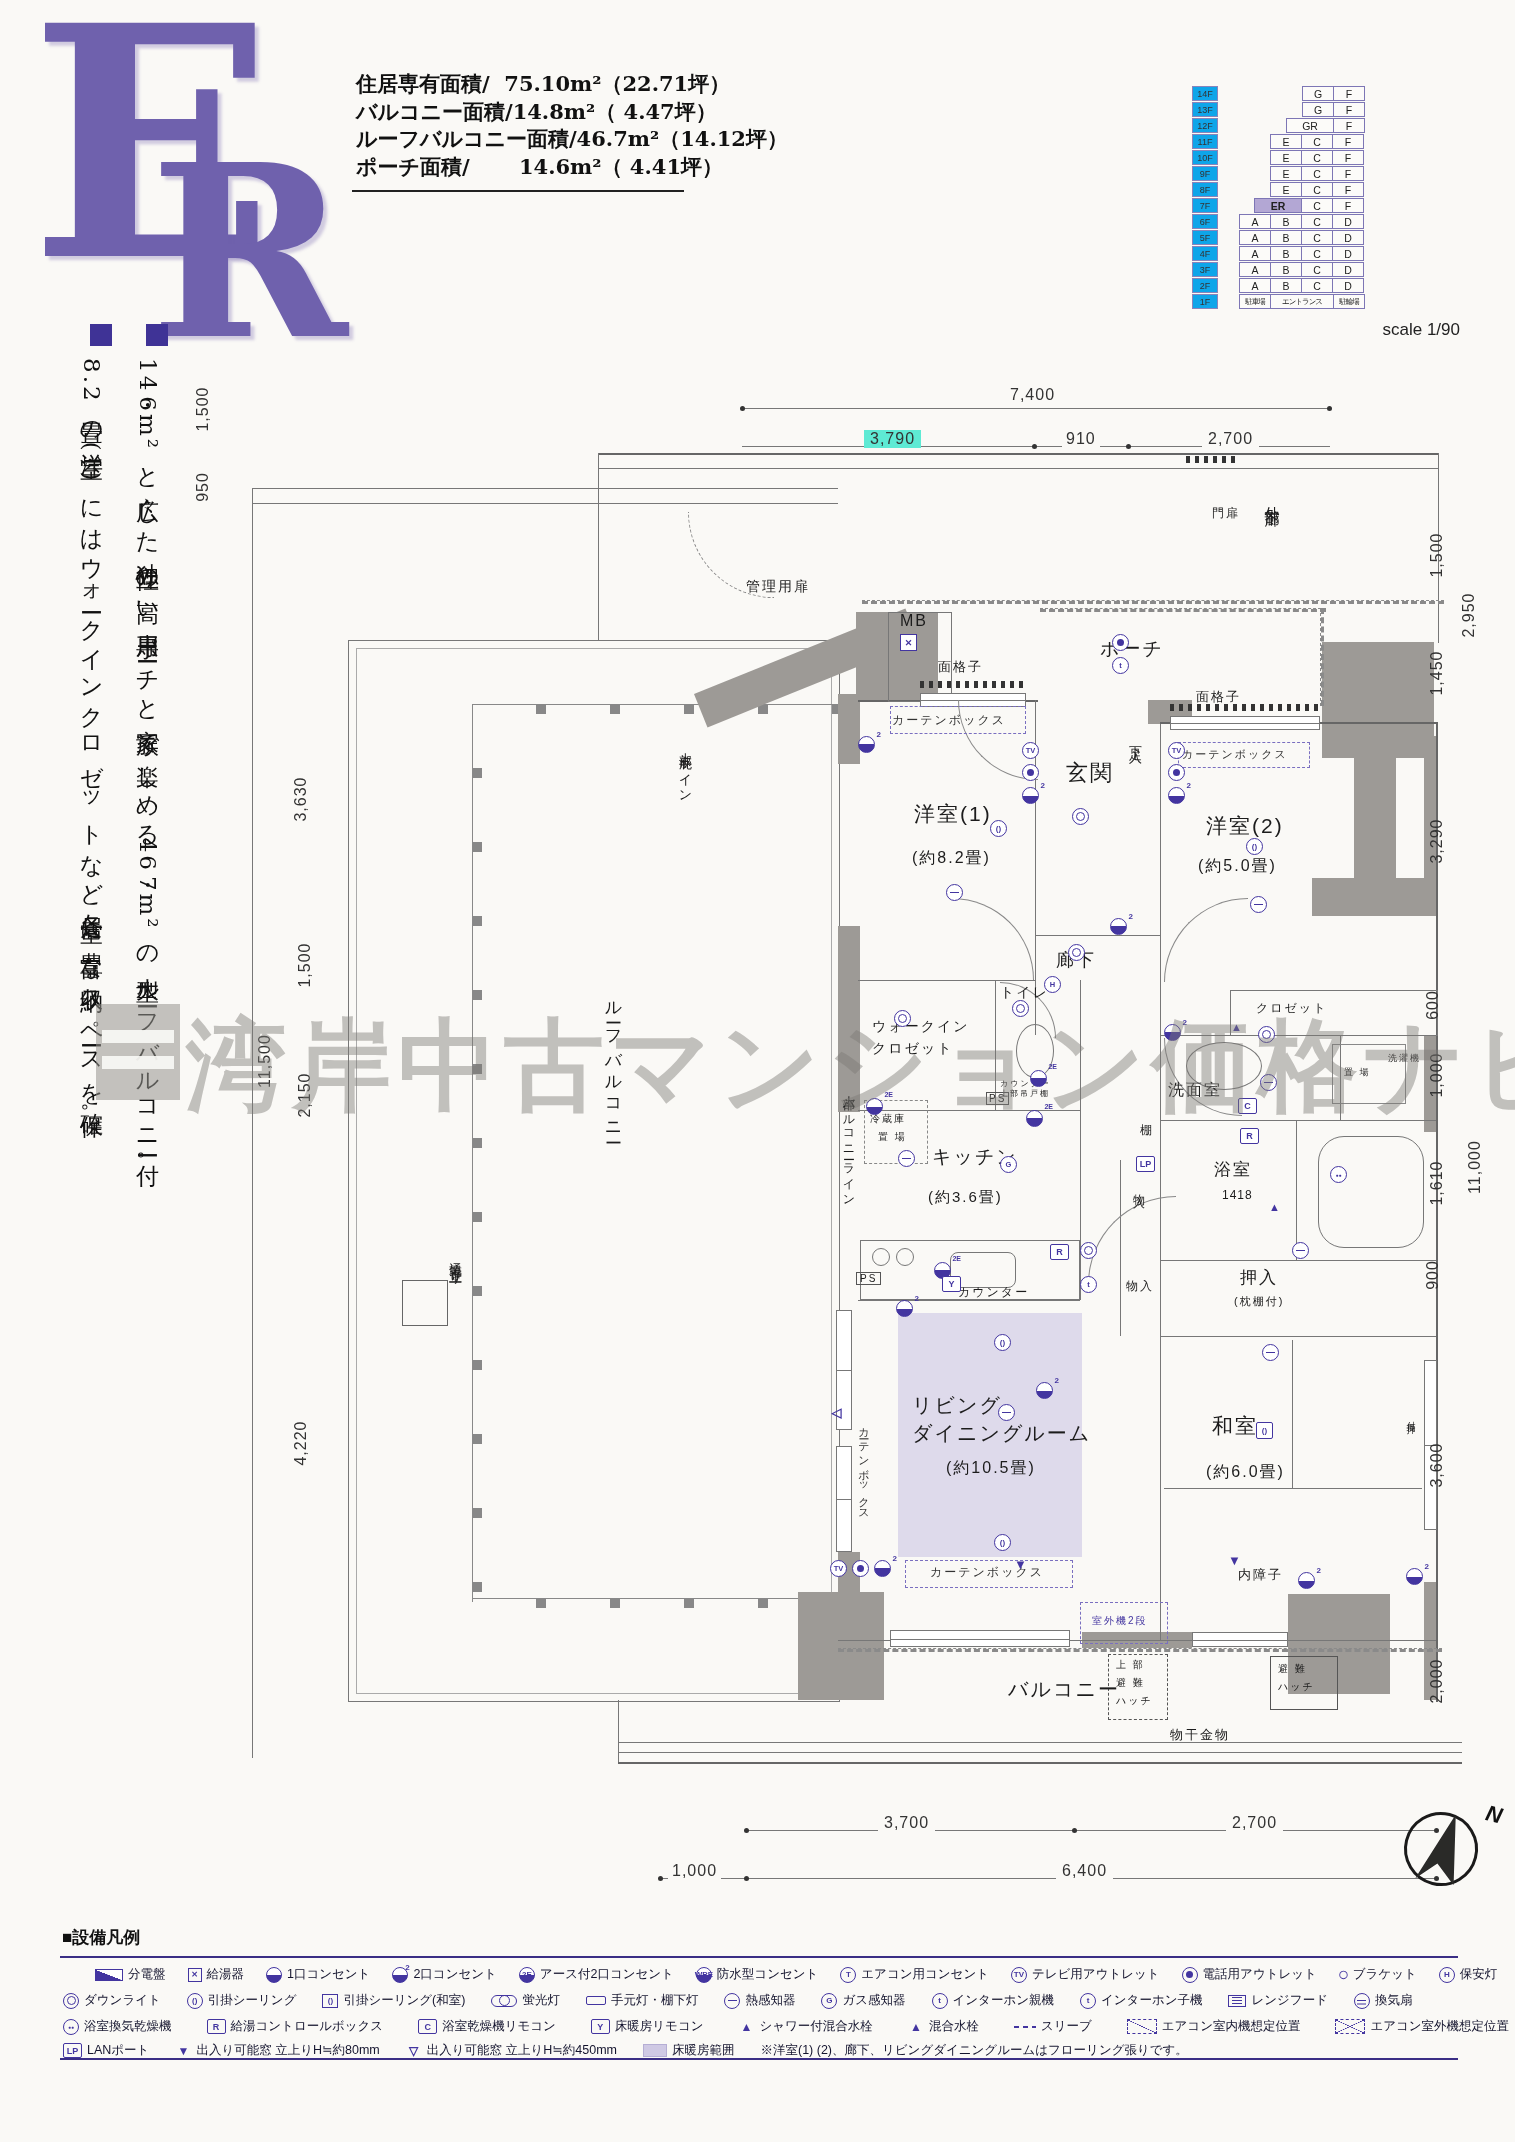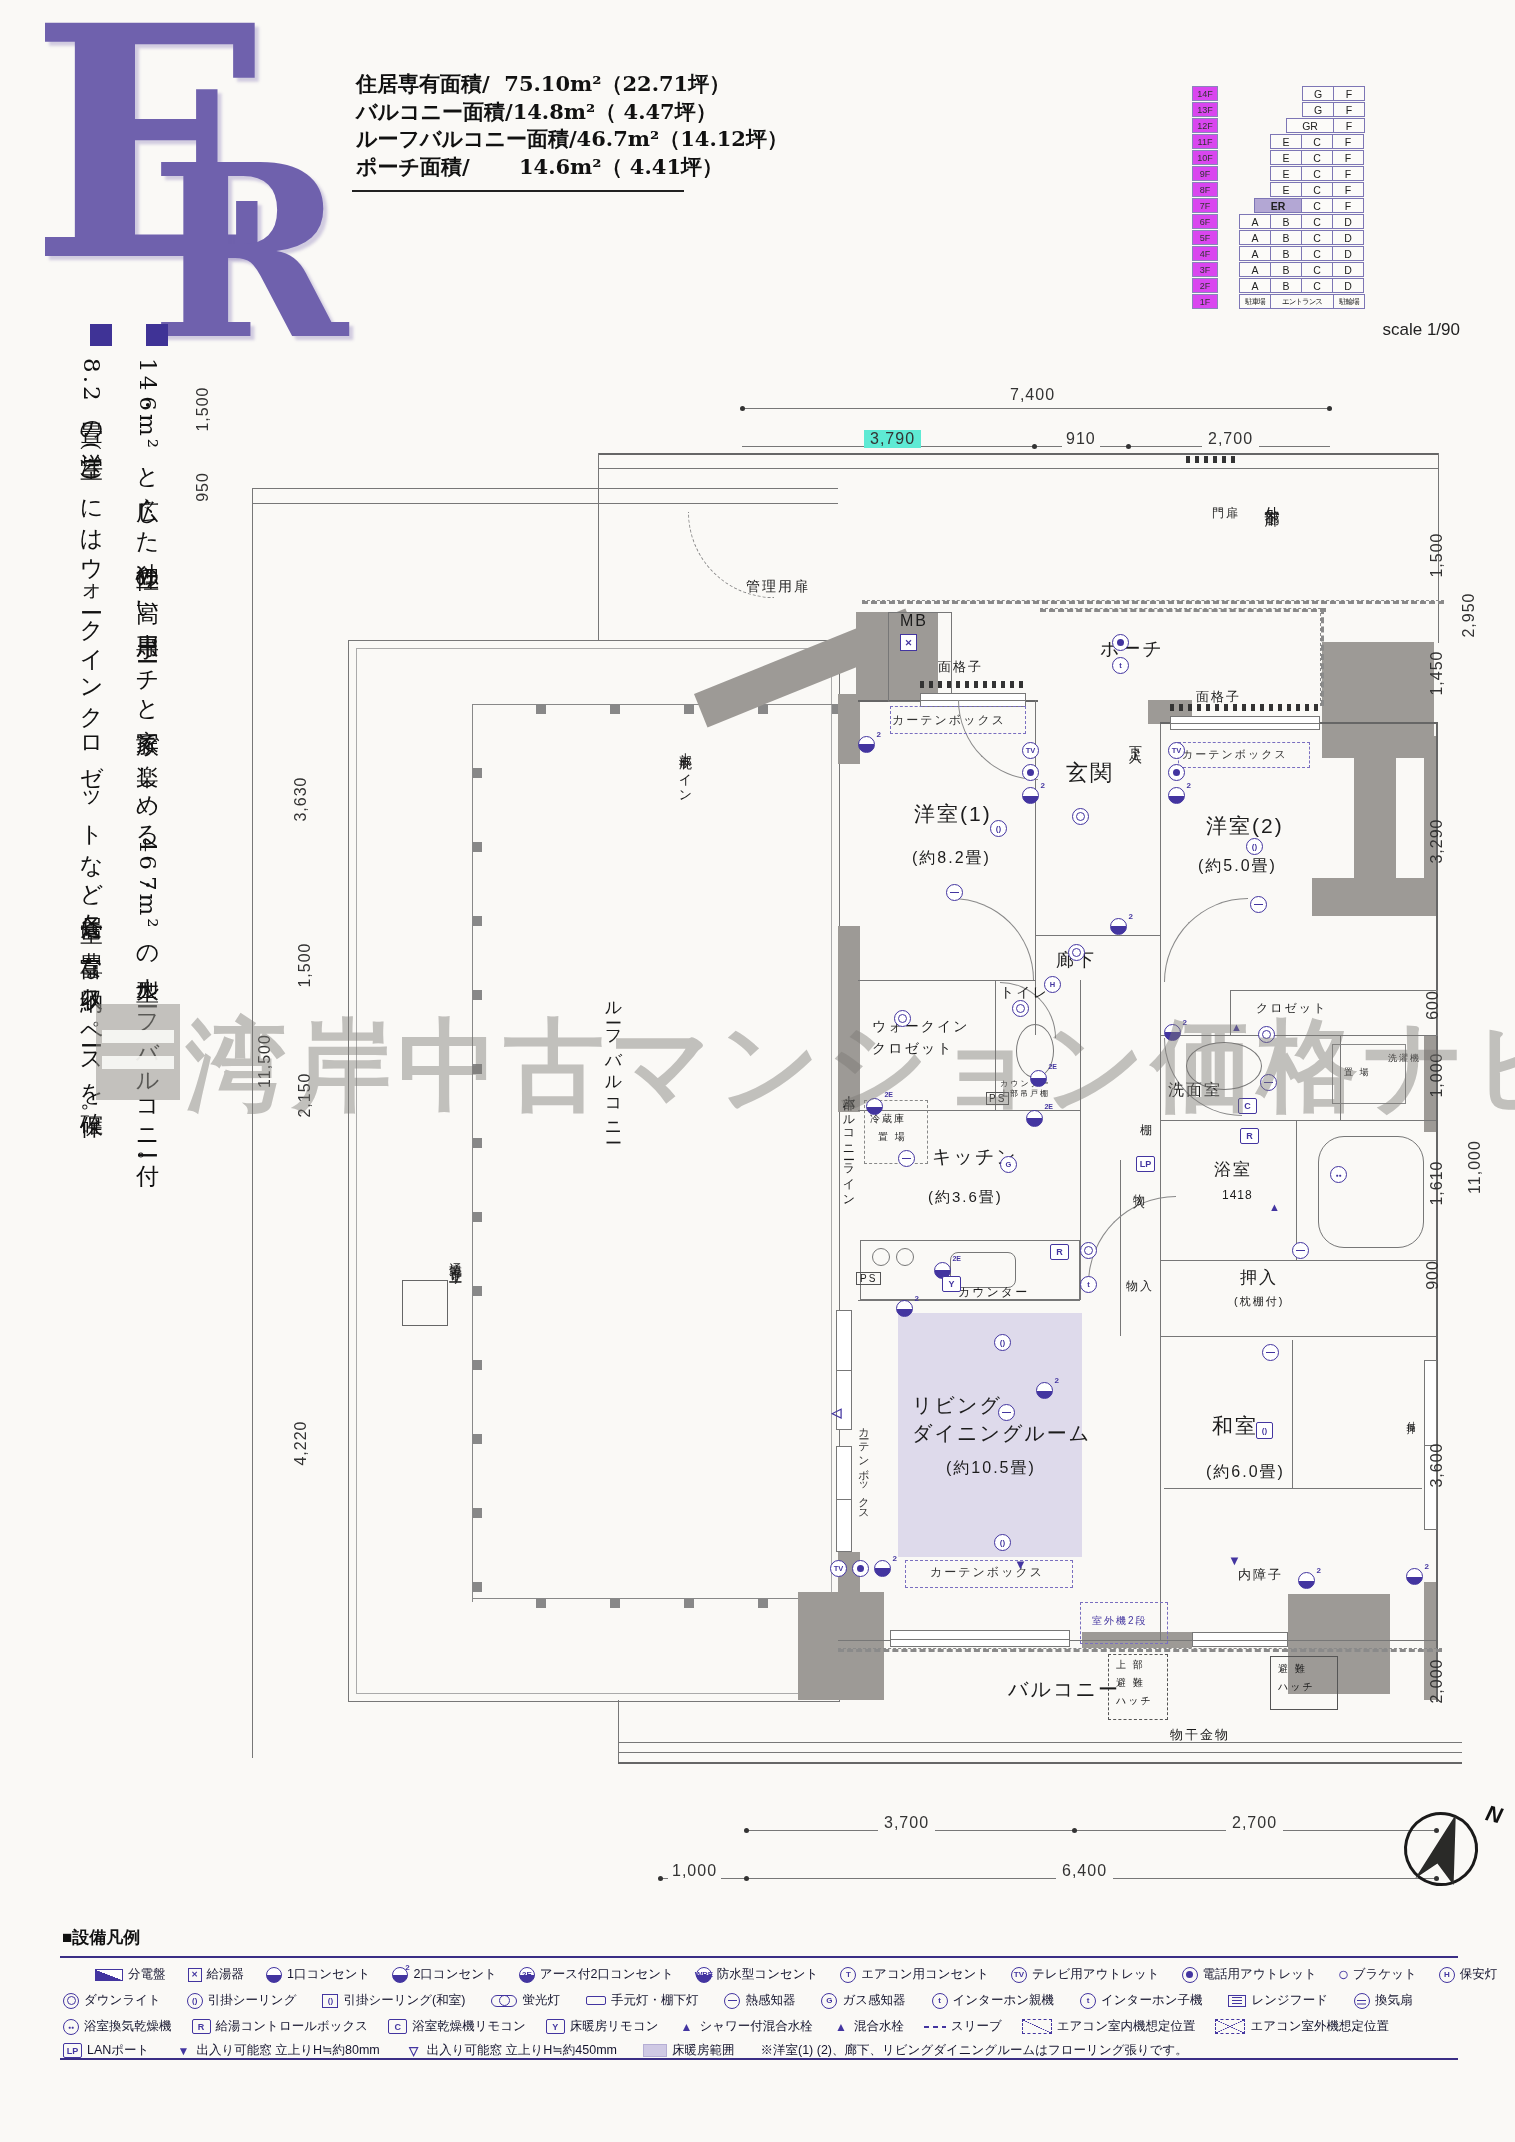--- a/index.html
+++ b/index.html
@@ -9,21 +9,21 @@
   
   .bigletter{position:absolute;font-family:"DejaVu Serif",serif;font-weight:bold;color:#6f61ad;
              text-shadow:4px 4px 3px rgba(111,97,173,.30);line-height:.8;}
   .areas{position:absolute;left:356px;top:70px;width:360px;font-family:"DejaVu Serif",serif;
          font-weight:bold;font-size:21px;line-height:27.5px;color:#111;white-space:pre;}
   .rule{position:absolute;border-top:2px solid #222;}
   .ptype{position:absolute;font-family:"DejaVu Serif",serif;font-weight:bold;color:#5847a0;}
   
   #bstack{position:absolute;left:1192px;top:86px;}
   .brow{display:flex;height:16px;margin-bottom:0;}
-  .bfl{width:26px;height:15px;background:#d946ef;border:1px solid #8a84bb;font-size:9px;
+  .bfl{width:26px;height:15px;background:#0ea5e9;border:1px solid #8a84bb;font-size:9px;
        display:flex;align-items:center;justify-content:center;color:#333;margin-right:22px;box-sizing:border-box;}
   .bcell{height:15px;border:1px solid #7d76b5;background:#fcfbf9;box-sizing:border-box;font-size:10.5px;
          display:flex;align-items:center;justify-content:center;color:#222;margin-left:-1px;}
   .bcell[data-w="1"]{width:32px;} .bcell[data-w="1.5"]{width:48px;}
   .bcell[data-w="2"]{width:64px;} .bcell[data-w="0.5"]{width:16px;}
   .bcell[data-sp="1"]{border:none;background:transparent;}
   .bcell[data-hl="1"]{background:#b3a7d4;font-weight:bold;}
   .bcell[data-sm="1"]{font-size:7.5px;letter-spacing:-1px;}
   .scale{position:absolute;left:1330px;top:320px;width:130px;text-align:right;font-size:17px;color:#222;}
   
@@ -651,21 +651,21 @@
     </span>
       <span class="legitem">
       <span class="lic" data-icon="range"></span>
       <span>レンジフード</span>
     </span>
       <span class="legitem">
       <span class="lic" data-icon="fan"></span>
       <span>換気扇</span>
     </span>
     </div>
-  <div class="legrow" style="left:63px;top:2018px;gap:20px;">
+  <div class="legrow" style="left:63px;top:2018px;gap:35px;">
 
   <span class="legitem">
       <span class="lic" data-icon="yokukan">●●</span>
       <span>浴室換気乾燥機</span>
     </span>
       <span class="legitem">
       <span class="lic" data-icon="boxR">R</span>
       <span>給湯コントロールボックス</span>
     </span>
       <span class="legitem">

